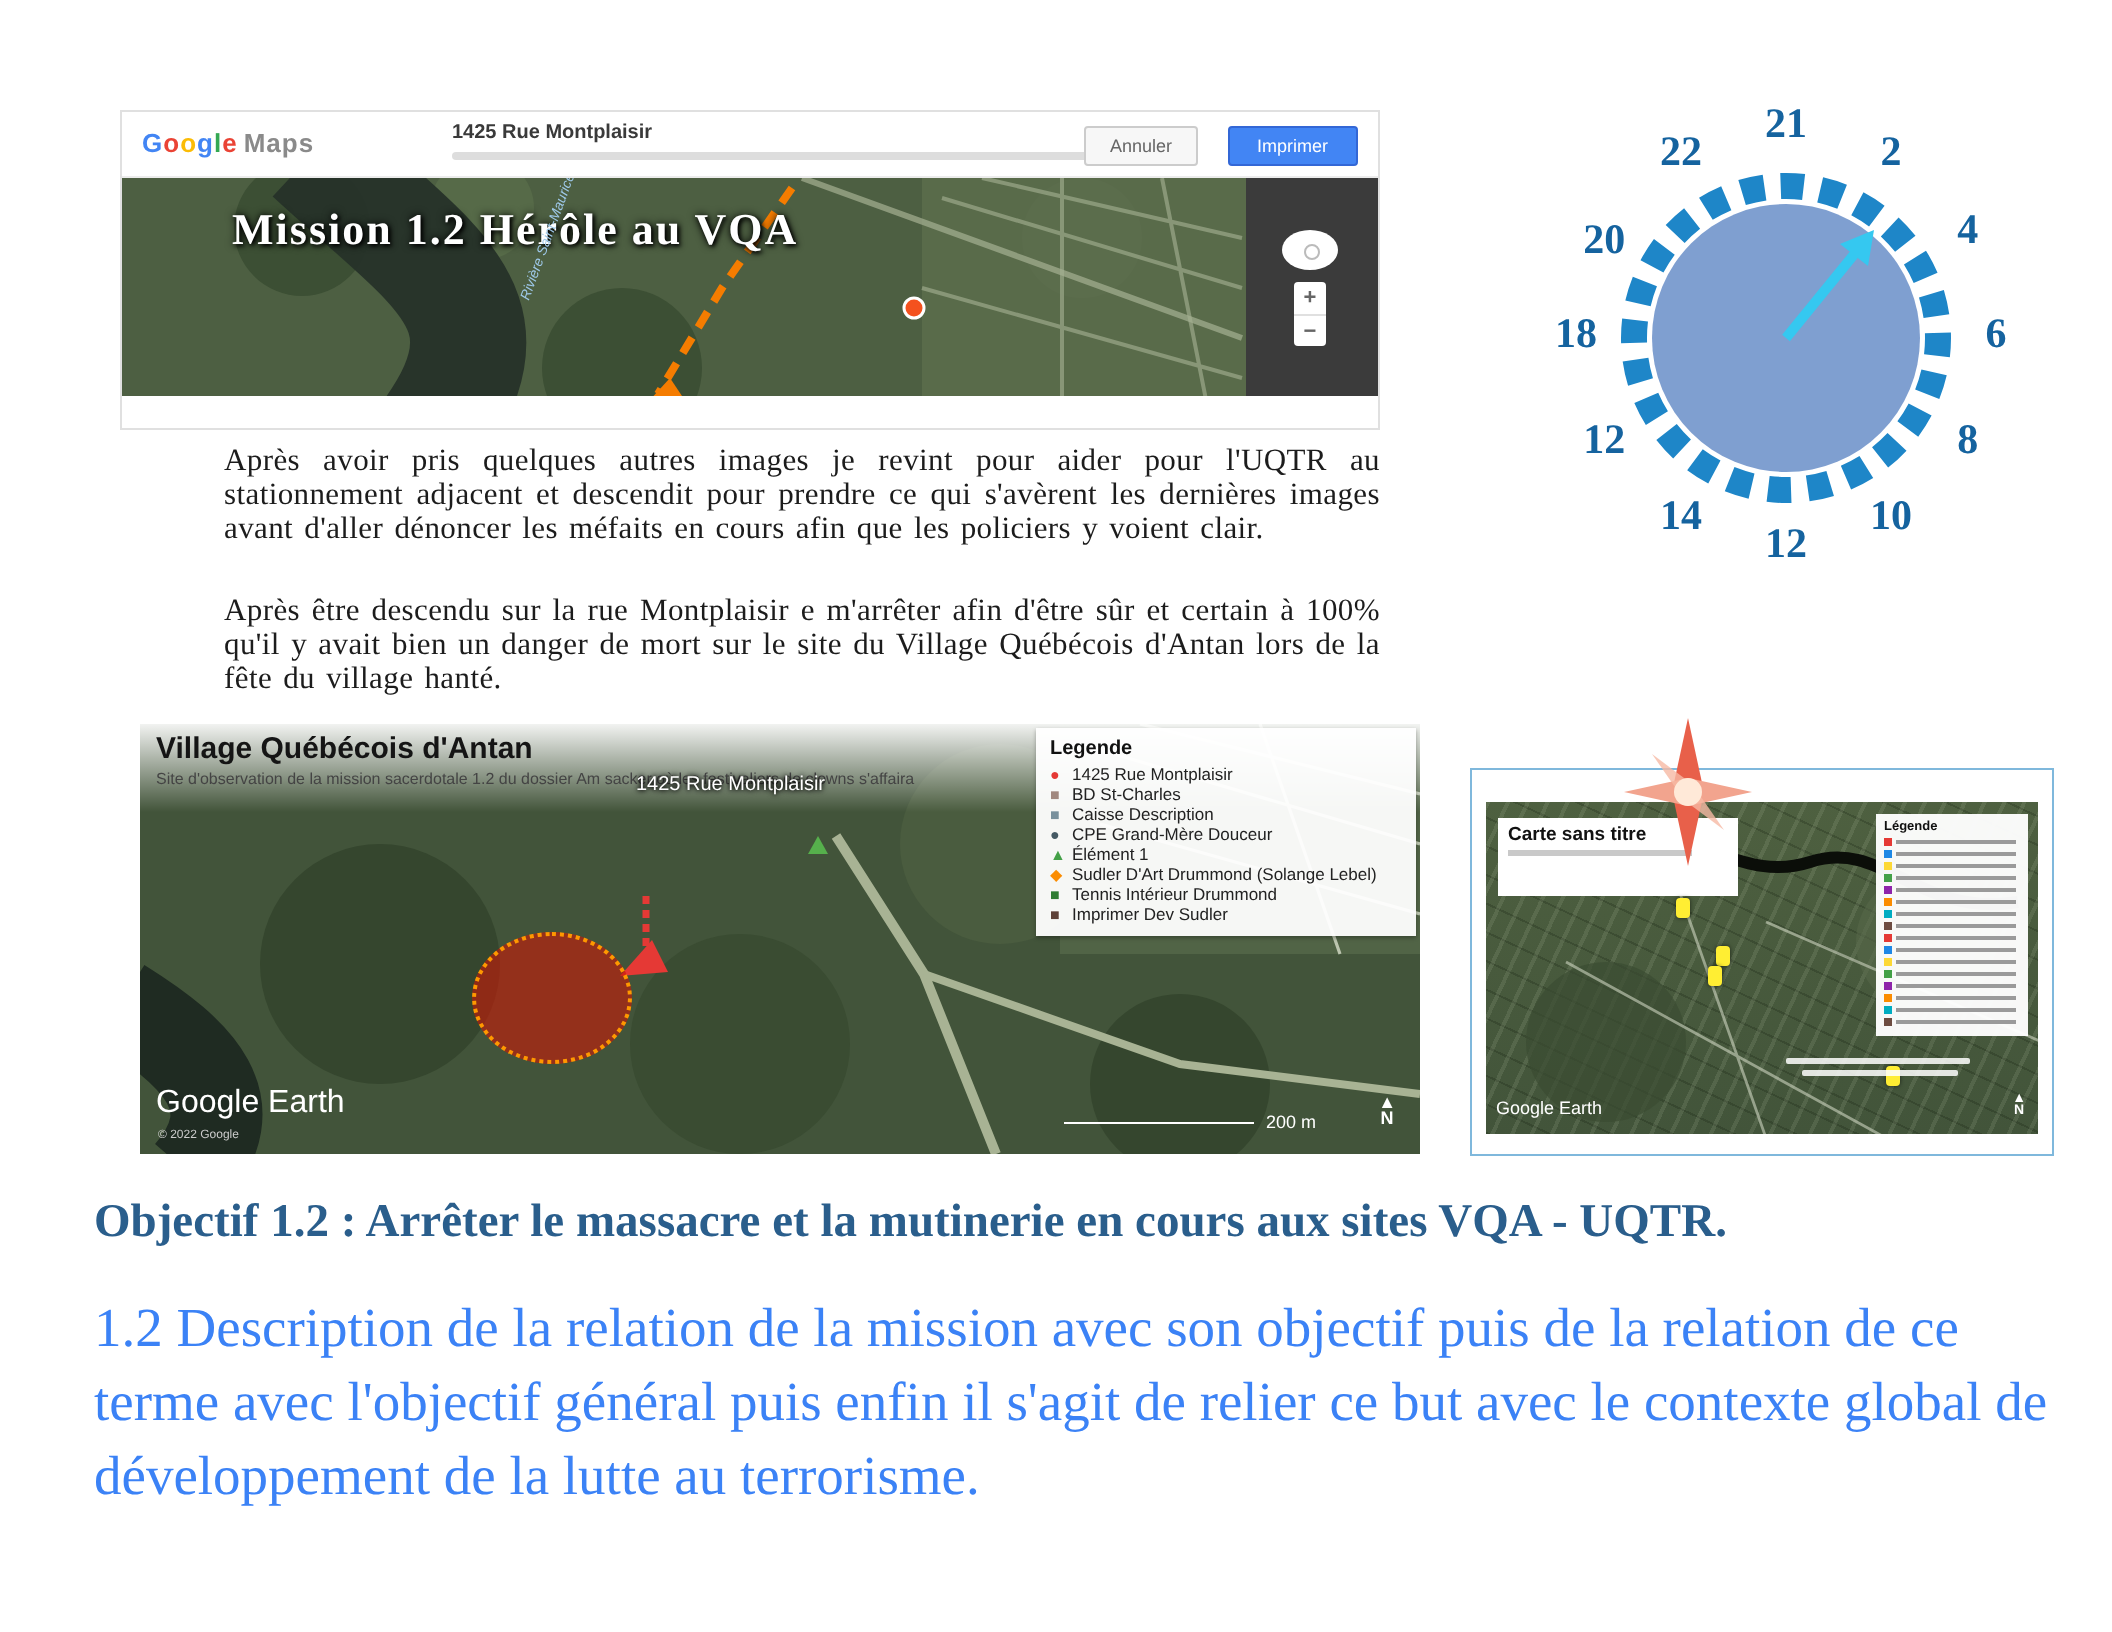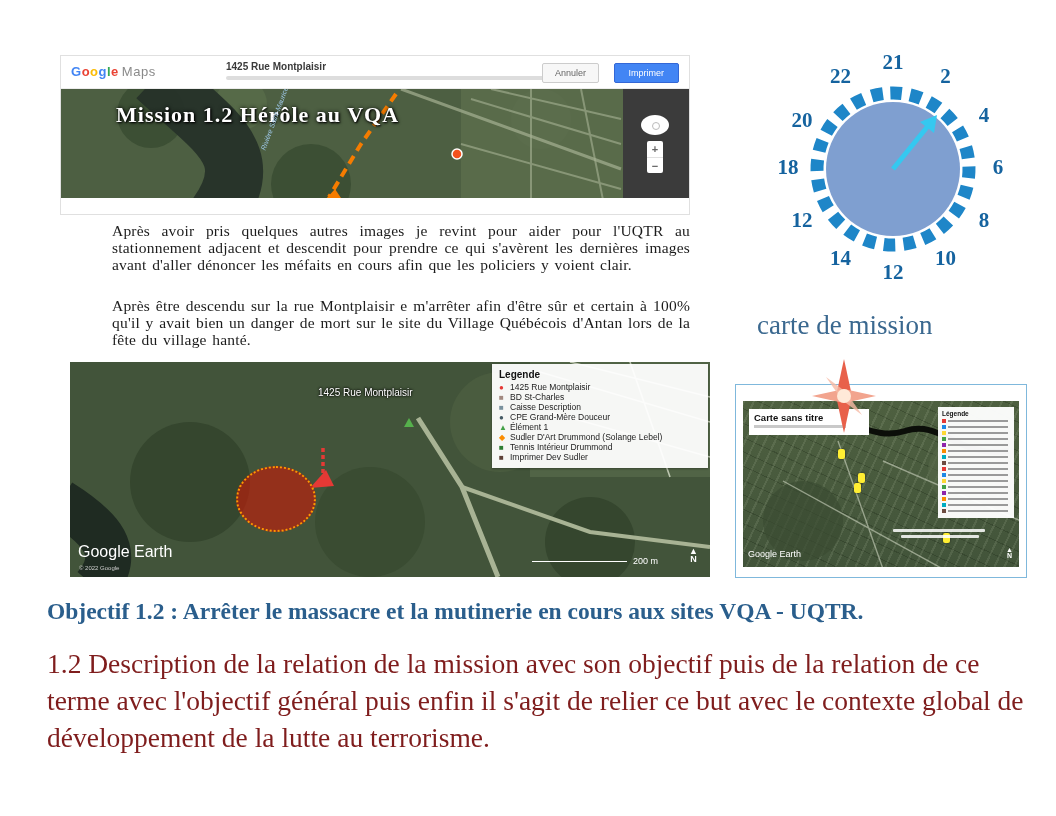--- a/index.html
+++ b/index.html
@@ -6,21 +6,21 @@
   body{width:1056px;height:816px;position:relative;background:#fff;
        font-family:"Liberation Serif",serif;overflow:hidden;}
   [data-interactable]{box-sizing:border-box;}
 
   
   .gmaps{position:absolute;left:60px;top:55px;width:630px;height:160px;border:1px solid #e0e0e0;}
   .gm-header{position:relative;height:33px;background:#fff;border-bottom:1px solid #ececec;
              font-family:"Liberation Sans",sans-serif;}
   .glogo{position:absolute;left:10px;top:8px;font-weight:bold;font-size:13px;letter-spacing:.5px;}
   .glogo span span{display:inline;}
-  .glogo-suffix{color:#8a8a8a;font-weight:normal;font-size:13px;margin-left:3px;}
+  .glogo-suffix{color:#8a8a8a;font-weight:bold;font-size:13px;margin-left:3px;}
   .gm-addr{position:absolute;left:165px;top:5px;font-size:10px;font-weight:bold;color:#3a3a3a;}
   .gm-addr-sub{position:absolute;left:165px;top:20px;width:345px;height:4px;background:#ddd;border-radius:2px;}
   .btn-cancel{position:absolute;right:90px;top:7px;padding:4px 12px;font-size:9px;color:#666;
               background:#f7f7f7;border:1px solid #ccc;border-radius:2px;font-family:"Liberation Sans",sans-serif;}
   .btn-print{position:absolute;right:10px;top:7px;padding:4px 14px;font-size:9px;color:#fff;
              background:#4285f4;border:1px solid #3367d6;border-radius:2px;font-family:"Liberation Sans",sans-serif;}
   .gm-body{position:relative;width:100%;height:109px;overflow:hidden;background:#4d5f42;}
   .gm-dark{position:absolute;right:0;top:0;width:66px;height:100%;background:#3b3b3b;}
   .gm-pan{position:absolute;right:20px;top:26px;width:28px;height:20px;background:#fff;border-radius:50%;}
   .gm-pan i{position:absolute;left:11px;top:7px;width:6px;height:6px;border:1px solid #bbb;border-radius:50%;}
@@ -38,21 +38,21 @@
   .para1{top:222px;}
   .para2{top:297px;}
 
   
   .gearth{position:absolute;left:70px;top:362px;width:640px;height:215px;overflow:hidden;background:#42543a;}
   .eheader{position:absolute;left:0;top:0;width:100%;height:44px;
            background:linear-gradient(rgba(255,255,255,.93),rgba(255,255,255,0));
            padding:4px 0 0 8px;box-sizing:border-box;font-family:"Liberation Sans",sans-serif;}
   .etitle{font-size:15px;font-weight:bold;color:#151515;}
   .esub{font-size:8px;color:#444;width:415px;white-space:nowrap;overflow:hidden;margin-top:2px;}
-  .elegend{position:absolute;right:2px;top:2px;width:216px;background:rgba(255,255,255,.95);
+  .elegend{position:absolute;right:2px;top:2px;width:190px;background:rgba(255,255,255,.95);
            padding:5px 7px 6px;font-family:"Liberation Sans",sans-serif;box-shadow:0 1px 2px rgba(0,0,0,.3);}
   .elegend-title{font-size:10px;font-weight:bold;color:#111;margin-bottom:2px;}
   .elrow{display:flex;align-items:center;height:10px;font-size:8.5px;color:#222;white-space:nowrap;overflow:hidden;}
   .elicon{width:11px;font-size:8px;line-height:9px;flex:none;}
   .emaplabel{position:absolute;left:248px;top:25px;font-family:"Liberation Sans",sans-serif;font-size:10px;
              color:#fff;text-shadow:0 0 3px #000,0 0 2px #000;}
   .etri{position:absolute;left:334px;top:56px;width:0;height:0;border-left:5px solid transparent;
         border-right:5px solid transparent;border-bottom:9px solid #56b04c;}
   .redzone{position:absolute;left:166px;top:104px;width:80px;height:66px;border-radius:50%;
            background:rgba(198,26,8,.62);border:2px dotted #ff9800;}
@@ -68,41 +68,41 @@
   .clock svg{position:absolute;left:0;top:0;}
   .clock-num{position:absolute;transform:translate(-50%,-50%);font-weight:bold;font-size:21px;color:#15639f;}
   .caption{position:absolute;left:757px;top:308px;font-size:27px;color:#3a688f;line-height:34px;}
 
   
   .minicard{position:absolute;left:735px;top:384px;width:292px;height:194px;border:1px solid #7fb8dc;background:#fff;}
   .minimap{position:absolute;left:7px;top:16px;right:7px;bottom:10px;overflow:hidden;
            background:repeating-linear-gradient(115deg,rgba(230,240,210,.10) 0 2px,rgba(0,0,0,0) 2px 9px),
                       repeating-linear-gradient(25deg,rgba(15,25,10,.22) 0 1px,rgba(0,0,0,0) 1px 13px),
                       linear-gradient(#4e6040,#42543a);}
-  .mtitle{position:absolute;left:6px;top:8px;width:120px;background:#fff;padding:3px 5px 7px;
+  .mtitle{position:absolute;left:6px;top:8px;width:120px;background:#fff;padding:3px 5px 20px;
           font-family:"Liberation Sans",sans-serif;}
   .mtitle-h{font-size:9.5px;font-weight:bold;color:#111;}
   .mtitle-sub{margin-top:2px;width:92px;height:3px;background:#c9c9c9;}
   .mlegend{position:absolute;right:5px;top:6px;width:76px;background:rgba(255,255,255,.96);
            padding:3px 4px 4px;font-family:"Liberation Sans",sans-serif;}
   .mlegend-title{font-size:6.5px;font-weight:bold;color:#111;margin-bottom:1px;}
   .mini-legend-row{display:flex;align-items:center;height:6px;}
   .mini-legend-row i{width:4px;height:4px;flex:none;margin-right:2px;}
   .mini-legend-row b{flex:1;height:2px;background:#9a9a9a;margin-right:2px;}
   .ymark{position:absolute;width:7px;height:10px;background:#ffee33;border-radius:2px;
          box-shadow:0 0 2px rgba(0,0,0,.6);}
   .wbar{position:absolute;height:3px;background:rgba(255,255,255,.85);border-radius:1px;}
   .mwm{position:absolute;left:5px;bottom:8px;color:#fff;font-family:"Liberation Sans",sans-serif;font-size:9px;}
   .mcompass{position:absolute;right:6px;bottom:8px;color:#fff;font-family:"Liberation Sans",sans-serif;
             font-weight:bold;font-size:7px;text-align:center;line-height:6px;}
   .mstar{position:absolute;left:76px;top:-26px;width:64px;height:74px;z-index:5;}
 
   
   .objectif{position:absolute;left:47px;top:598px;width:980px;font-weight:bold;font-size:23.5px;color:#2a5e8c;}
-  .descr{position:absolute;left:47px;top:645px;width:988px;font-size:27.5px;line-height:37px;color:#7f1d1d;}
+  .descr{position:absolute;left:47px;top:645px;width:988px;font-size:27.5px;line-height:37px;color:#3b82f6;}
 </style>
 </head>
 <body>
 
 <div class="gmaps" data-interactable="false">
   <div class="gm-header" data-interactable="false">
     <span class="glogo" data-interactable="false"><span style="display:inline"><span><span data-interactable="false" style="color: rgb(66, 133, 244);">G</span></span><span><span data-interactable="false" style="color: rgb(234, 67, 53);">o</span></span><span><span data-interactable="false" style="color: rgb(251, 188, 5);">o</span></span><span><span data-interactable="false" style="color: rgb(66, 133, 244);">g</span></span><span><span data-interactable="false" style="color: rgb(52, 168, 83);">l</span></span><span><span data-interactable="false" style="color: rgb(234, 67, 53);">e</span></span></span><span class="glogo-suffix" data-interactable="false">Maps</span></span>
     <span class="gm-addr" data-interactable="true">1425 Rue Montplaisir</span>
     <span class="gm-addr-sub" data-interactable="false"></span>
     <span class="btn-cancel" data-interactable="true">Annuler</span>
@@ -148,20 +148,24 @@
       <circle cx="430" cy="60" r="50" fill="#4a5c3f"></circle>
     <path d="M-10,140 C30,165 55,190 25,225" stroke="#1f2b22" stroke-width="46" fill="none"></path>
     <rect x="460" y="0" width="180" height="115" fill="#55684a" opacity="0.8"></rect>
     <path d="M470,10 L640,60 M480,50 L640,95 M500,0 L640,35 M560,0 L600,115" stroke="#cfd6c2" stroke-width="1.6" fill="none" opacity="0.85"></path>
     <polyline points="348,56 392,125 428,215" stroke="#a8b394" stroke-width="5" fill="none"></polyline>
     <polyline points="392,125 520,170 640,185" stroke="#a8b394" stroke-width="4" fill="none"></polyline>
     <polyline points="253,86 253,112" stroke="#e53935" stroke-width="3.5" stroke-dasharray="4 3" fill="none"></polyline>
     <polygon points="240,126 256,108 264,124" fill="#e53935"></polygon>
   </svg>
   <div class="redzone" data-interactable="false"></div>
+  <div class="eheader" data-interactable="false">
+    <div class="etitle" data-interactable="false">Village Québécois d'Antan</div>
+    <div class="esub" data-interactable="false">Site d'observation de la mission sacerdotale 1.2 du dossier Am sacker où les festivaliers de clowns s'affaira</div>
+  </div>
   <span class="emaplabel" data-interactable="false">1425 Rue Montplaisir</span>
   <span class="etri" data-interactable="false"></span>
   <div class="elegend" data-interactable="false">
     <div class="elegend-title" data-interactable="false">Legende</div>
     <div data-interactable="false">
         <div class="elrow" data-interactable="false">
         <span class="elicon" data-interactable="false" style="color: rgb(229, 57, 53);">●</span>
         <span class="eltext" data-interactable="false">1425 Rue Montplaisir</span>
       </div>
         <div class="elrow" data-interactable="false">
@@ -216,21 +220,20 @@
       <span class="clock-num" data-interactable="false" style="color: rgb(21, 99, 159); left: 177.5px; top: 223.933px;">10</span>
       <span class="clock-num" data-interactable="false" style="color: rgb(21, 99, 159); left: 125px; top: 238px;">12</span>
       <span class="clock-num" data-interactable="false" style="color: rgb(21, 99, 159); left: 72.5px; top: 223.933px;">14</span>
       <span class="clock-num" data-interactable="false" style="color: rgb(21, 99, 159); left: 34.0673px; top: 185.5px;">12</span>
       <span class="clock-num" data-interactable="false" style="color: rgb(21, 99, 159); left: 20px; top: 133px;">18</span>
       <span class="clock-num" data-interactable="false" style="color: rgb(21, 99, 159); left: 34.0673px; top: 86px;">20</span>
       <span class="clock-num" data-interactable="false" style="color: rgb(21, 99, 159); left: 72.5px; top: 42.0673px;">22</span>
     </div>
 </div>
 <div class="caption" data-interactable="false">
-  <div data-interactable="false">carte de mission</div>
 </div>
 
 <div class="minicard" data-interactable="false">
   <svg class="mstar" viewBox="0 0 64 74" data-interactable="false">
     <polygon points="32,0 40,37 32,74 24,37" fill="#e8604a"></polygon>
     <polygon points="0,37 32,30 64,37 32,44" fill="#f2a48e"></polygon>
     <polygon points="14,18 34,33 50,56 30,41" fill="#f6b9a4" opacity="0.8"></polygon>
     <circle cx="32" cy="37" r="7" fill="#ffe9d8"></circle>
   </svg>
   <div class="minimap" data-interactable="true">

